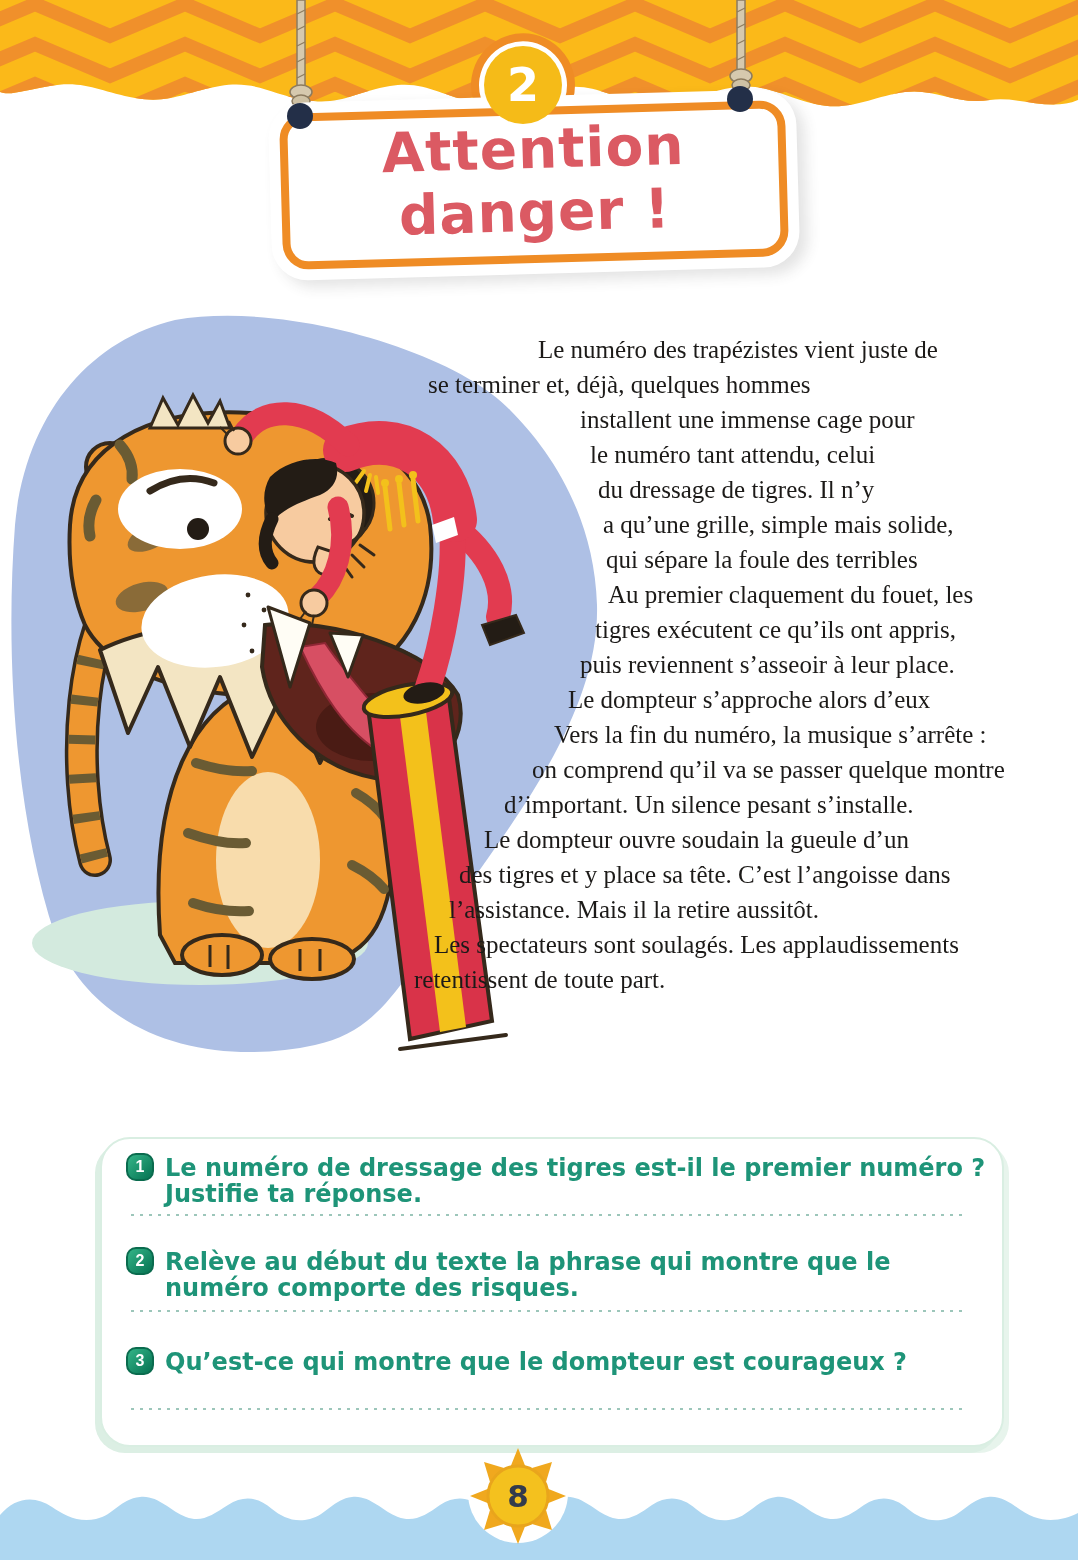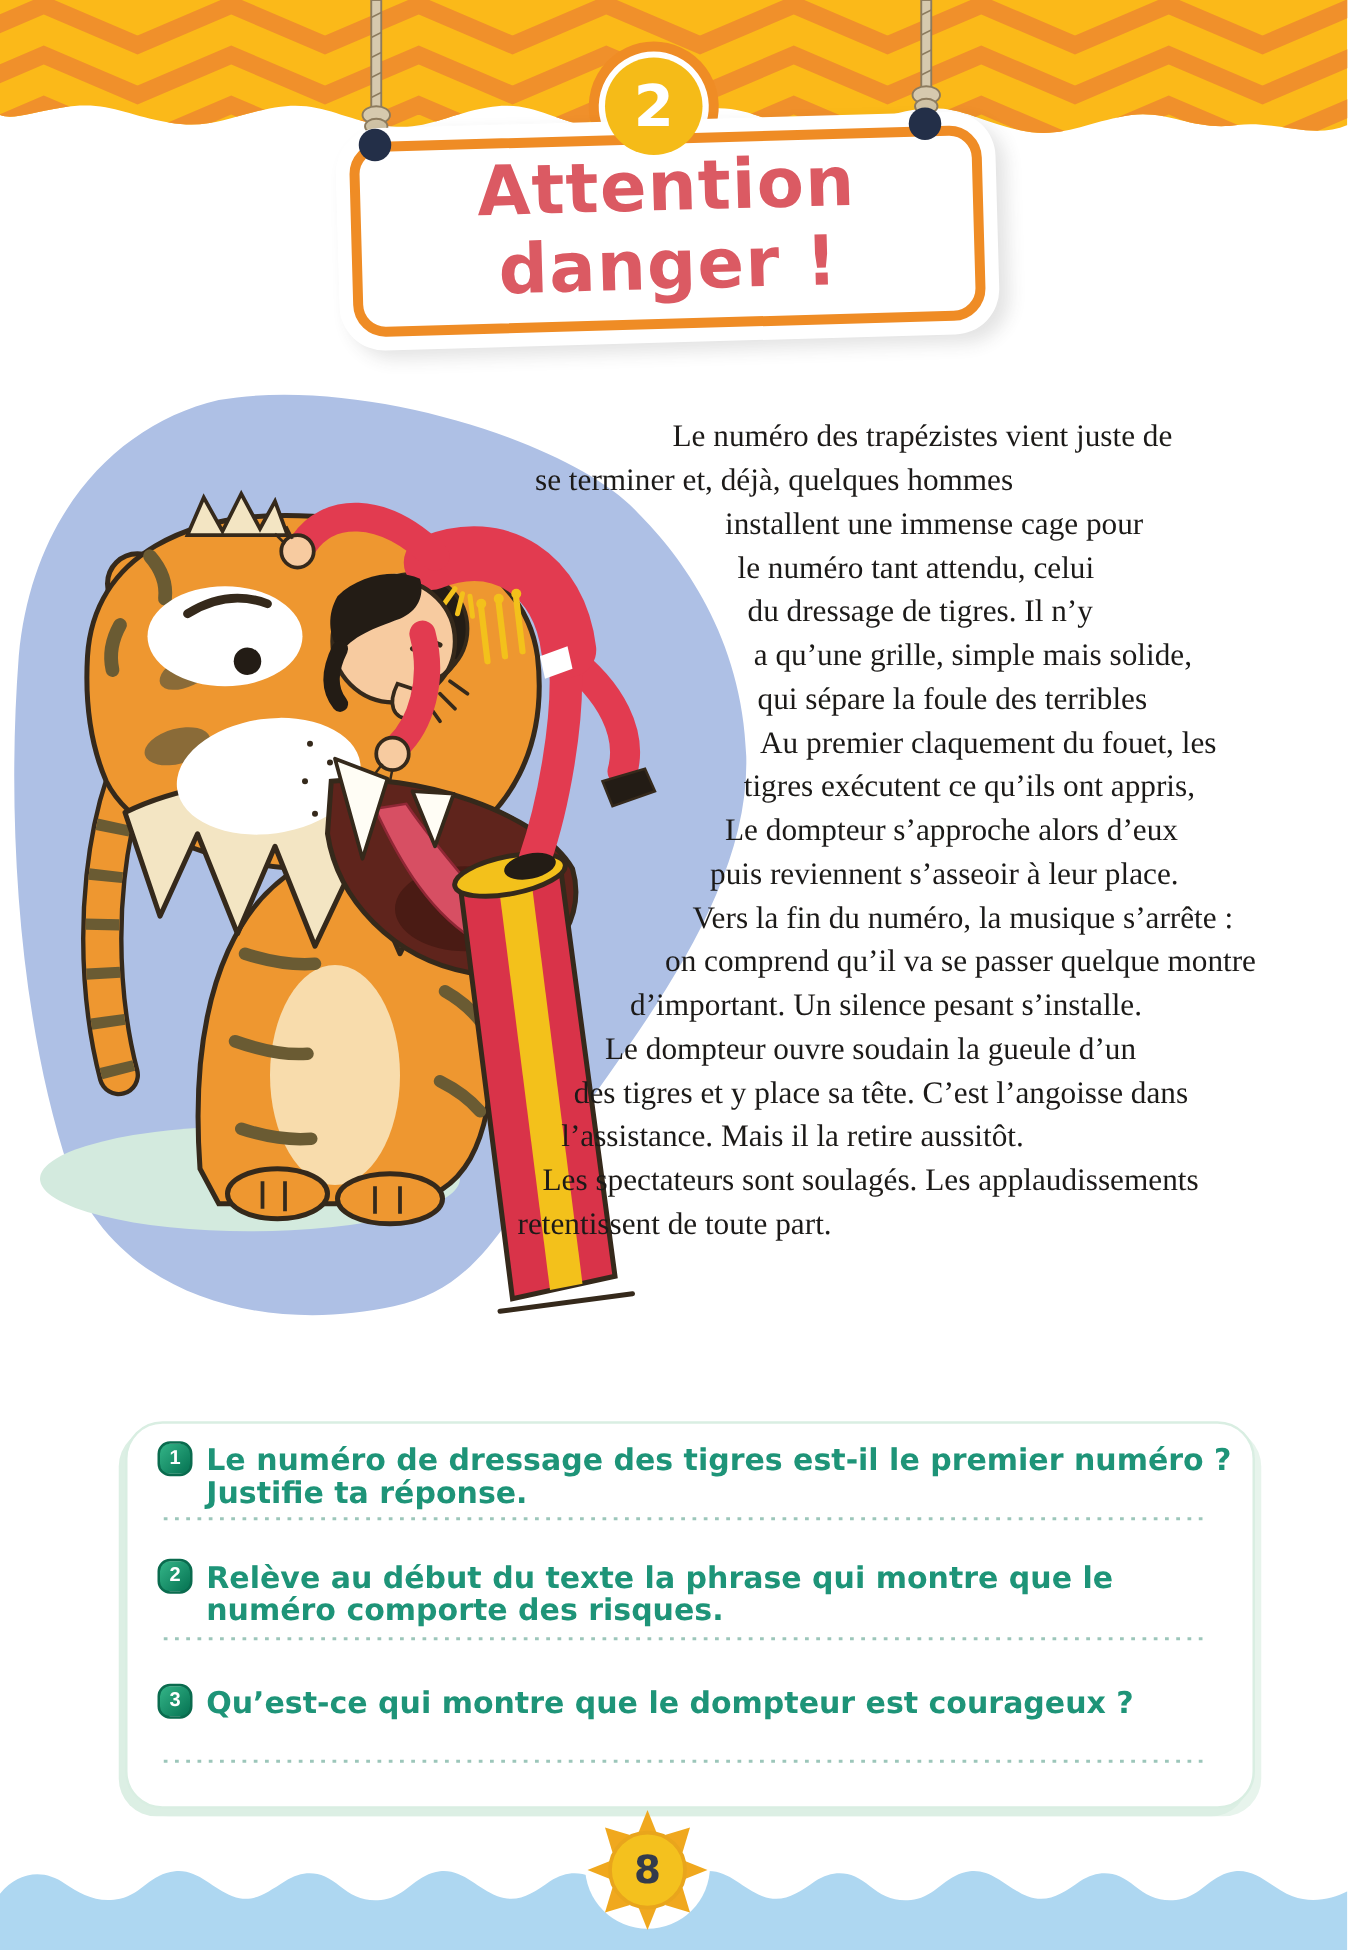--- a/index.html
+++ b/index.html
@@ -302,22 +302,22 @@
 <div class="story">
   <p>Le numéro des trapézistes vient juste de</p>
   <p>se terminer et, déjà, quelques hommes</p>
   <p>installent une immense cage pour</p>
   <p>le numéro tant attendu, celui</p>
   <p>du dressage de tigres. Il n’y</p>
   <p>a qu’une grille, simple mais solide,</p>
   <p>qui sépare la foule des terribles</p>
   <p>Au premier claquement du fouet, les</p>
   <p>tigres exécutent ce qu’ils ont appris,</p>
+  <p>puis reviennent s’asseoir à leur place.</p>
   <p>Le dompteur s’approche alors d’eux</p>
-  <p>puis reviennent s’asseoir à leur place.</p>
   <p>Vers la fin du numéro, la musique s’arrête :</p>
   <p>on comprend qu’il va se passer quelque montre</p>
   <p>d’important. Un silence pesant s’installe.</p>
   <p>Le dompteur ouvre soudain la gueule d’un</p>
   <p>des tigres et y place sa tête. C’est l’angoisse dans</p>
   <p>l’assistance. Mais il la retire aussitôt.</p>
   <p>Les spectateurs sont soulagés. Les applaudissements</p>
   <p>retentissent de toute part.</p>
 </div>
 

